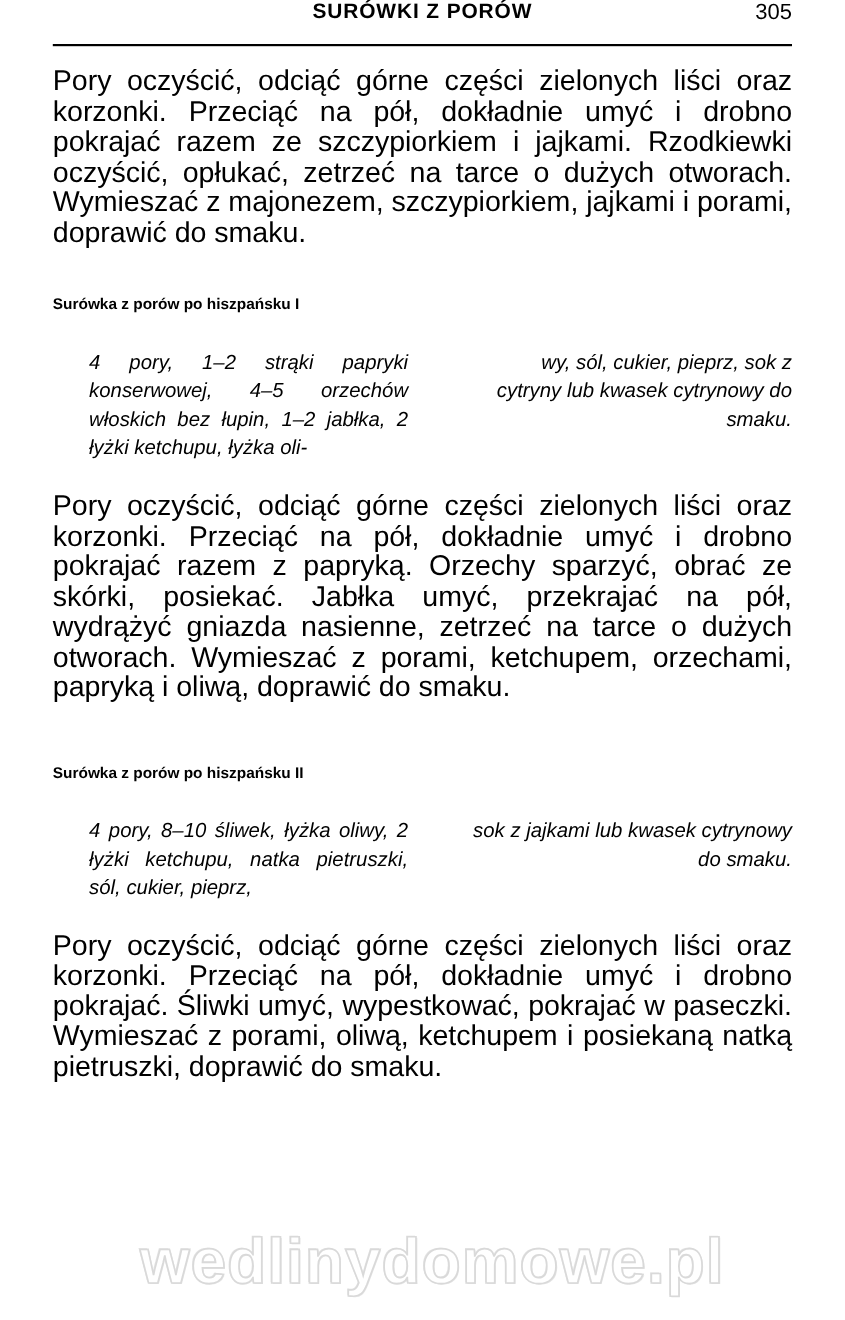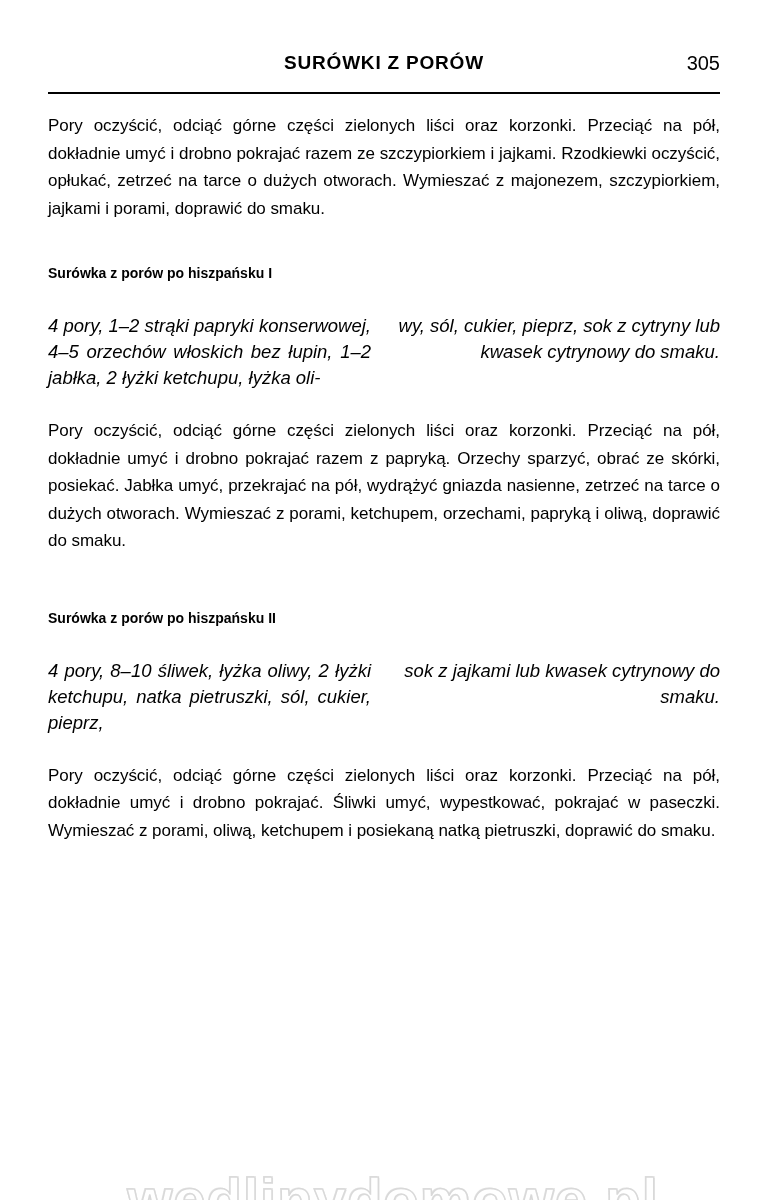--- a/index.html
+++ b/index.html
@@ -20,21 +20,20 @@
     position: relative;
     width: 768px;
     height: 1200px;
     box-sizing: border-box;
     padding: 0 48px;
   }
 
   
   .header {
     position: relative;
-    margin-top: 52px;
     height: 34px;
   }
   .header-title {
     text-align: center;
     font-size: 19px;
     font-weight: bold;
     letter-spacing: 0.8px;
     line-height: 22px;
   }
   .header-pageno {
@@ -45,21 +44,21 @@
     font-weight: normal;
     line-height: 22px;
   }
   .header-rule {
     margin-top: 6px;
     border-bottom: 2.5px solid #000;
   }
 
   
   .para {
-    font-size: 17px;
+    font-size: 26px;
     line-height: 27.5px;
     text-align: justify;
     margin: 0;
     letter-spacing: -0.05px;
   }
   .para-top {
     margin-top: 18px;
   }
 
   .recipe-title {
@@ -73,20 +72,21 @@
   .ingredients {
     display: flex;
     gap: 26px;
     font-style: italic;
     font-size: 18.5px;
     line-height: 26px;
   }
   .ing-col {
     flex: 1 1 0;
     text-align: justify;
+    margin-left: 33px;
   }
   .ing-col.right {
     text-align: right;
   }
   .spacer-m { height: 26px; }
   .spacer-l { height: 38px; }
   .spacer-xl { height: 50px; }
 
   
   .watermark {

